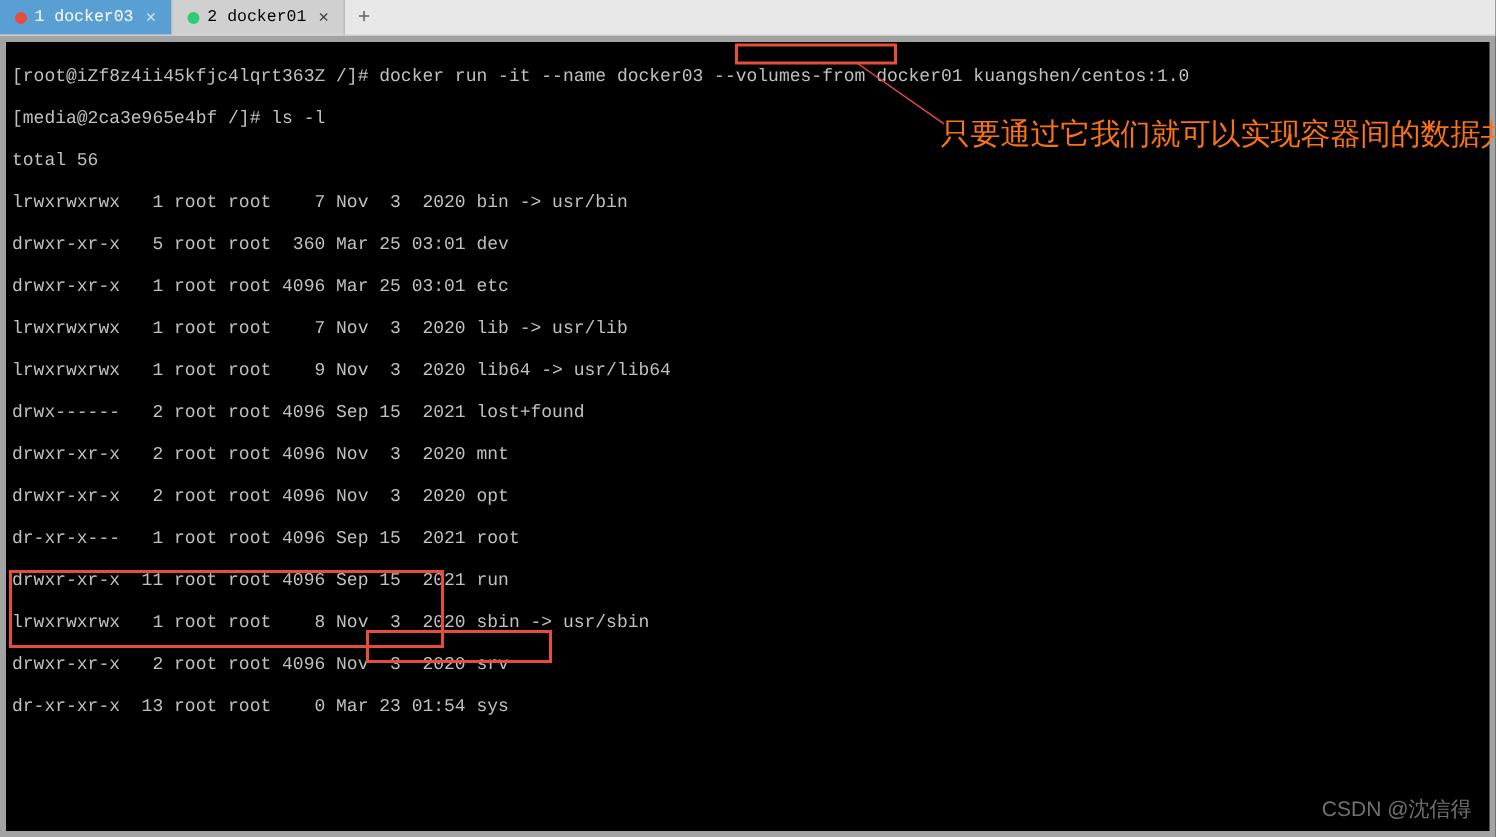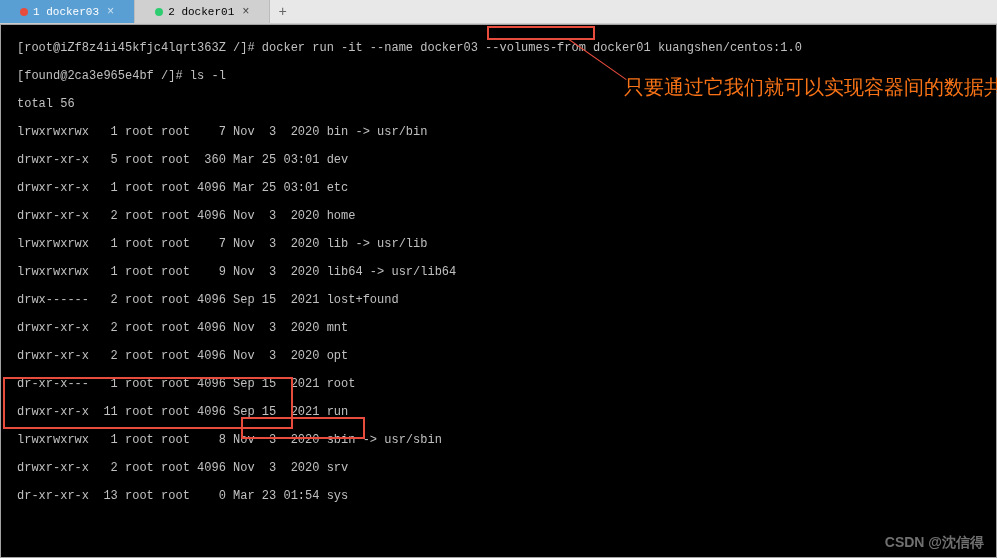--- a/index.html
+++ b/index.html
@@ -15,21 +15,21 @@
     .tab-bar {
       background: #e8e8e8;
       height: 24px;
       display: flex;
       align-items: center;
       border-bottom: 1px solid #ccc;
     }
     .tab {
       display: flex;
       align-items: center;
-      padding: 3px 20px;
+      padding: 3px 10px;
       background: #d0d0d0;
       border-right: 1px solid #bbb;
       height: 100%;
       cursor: pointer;
       font-size: 11px;
     }
     .tab.active {
       background: #5a9fd4;
       color: #fff;
     }
@@ -47,26 +47,26 @@
     }
     .tab-add {
       padding: 2px 8px;
       cursor: pointer;
       color: #666;
       font-size: 14px;
     }
     .terminal {
       background: #000;
       color: #c0c0c0;
-      padding: 2px 16px;
+      padding: 2px 4px;
       height: calc(100% - 24px);
       line-height: 14px;
       white-space: pre;
       position: relative;
-      border: 1px solid #a3a3a3;
+      border: 4px solid #a3a3a3;
     }
     .term-line { display: block; }
     .box-red {
       border: 2px solid #e74c3c;
       position: absolute;
       pointer-events: none;
     }
     .annotation {
       color: #f97316;
       position: absolute;
@@ -79,21 +79,20 @@
       transform-origin: left center;
     }
     .watermark {
       position: absolute;
       right: 12px;
       bottom: 8px;
       color: #a0a0a0;
       font-size: 14px;
       font-family: "Microsoft YaHei", sans-serif;
       opacity: 0.7;
-      font-weight: bold;
     }
   </style>
 </head>
 <body>
 
 <div class="tab-bar">
   <div class="tab active">
     <span class="tab-indicator" style="background:#e74c3c"></span>
     <span>1 docker03</span>
     <span class="tab-close">×</span>
@@ -101,26 +100,25 @@
   <div class="tab">
     <span class="tab-indicator" style="background:#2ecc71"></span>
     <span>2 docker01</span>
     <span class="tab-close">×</span>
   </div>
   <div class="tab-add">+</div>
 </div>
 
 <div class="terminal">
 <span class="term-line">[root@iZf8z4ii45kfjc4lqrt363Z /]# docker run -it --name docker03 --volumes-from docker01 kuangshen/centos:1.0</span>
-<span class="term-line">[found@2ca3e965e4bf /]# ls -l</span>
+<span class="term-line">[media@2ca3e965e4bf /]# ls -l</span>
 <span class="term-line">total 56</span>
 <span class="term-line">lrwxrwxrwx   1 root root    7 Nov  3  2020 bin -&gt; usr/bin</span>
 <span class="term-line">drwxr-xr-x   5 root root  360 Mar 25 03:01 dev</span>
 <span class="term-line">drwxr-xr-x   1 root root 4096 Mar 25 03:01 etc</span>
-<span class="term-line">drwxr-xr-x   2 root root 4096 Nov  3  2020 home</span>
 <span class="term-line">lrwxrwxrwx   1 root root    7 Nov  3  2020 lib -&gt; usr/lib</span>
 <span class="term-line">lrwxrwxrwx   1 root root    9 Nov  3  2020 lib64 -&gt; usr/lib64</span>
 <span class="term-line">drwx------   2 root root 4096 Sep 15  2021 lost+found</span>
 <span class="term-line">drwxr-xr-x   2 root root 4096 Nov  3  2020 mnt</span>
 <span class="term-line">drwxr-xr-x   2 root root 4096 Nov  3  2020 opt</span>
 <span class="term-line">dr-xr-x---   1 root root 4096 Sep 15  2021 root</span>
 <span class="term-line">drwxr-xr-x  11 root root 4096 Sep 15  2021 run</span>
 <span class="term-line">lrwxrwxrwx   1 root root    8 Nov  3  2020 sbin -&gt; usr/sbin</span>
 <span class="term-line">drwxr-xr-x   2 root root 4096 Nov  3  2020 srv</span>
 <span class="term-line">dr-xr-xr-x  13 root root    0 Mar 23 01:54 sys</span>

